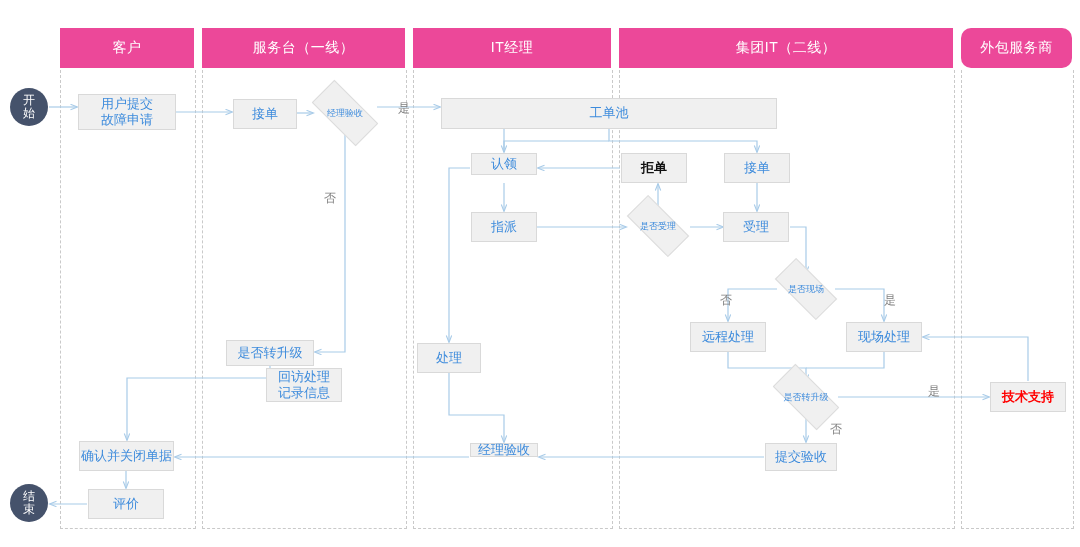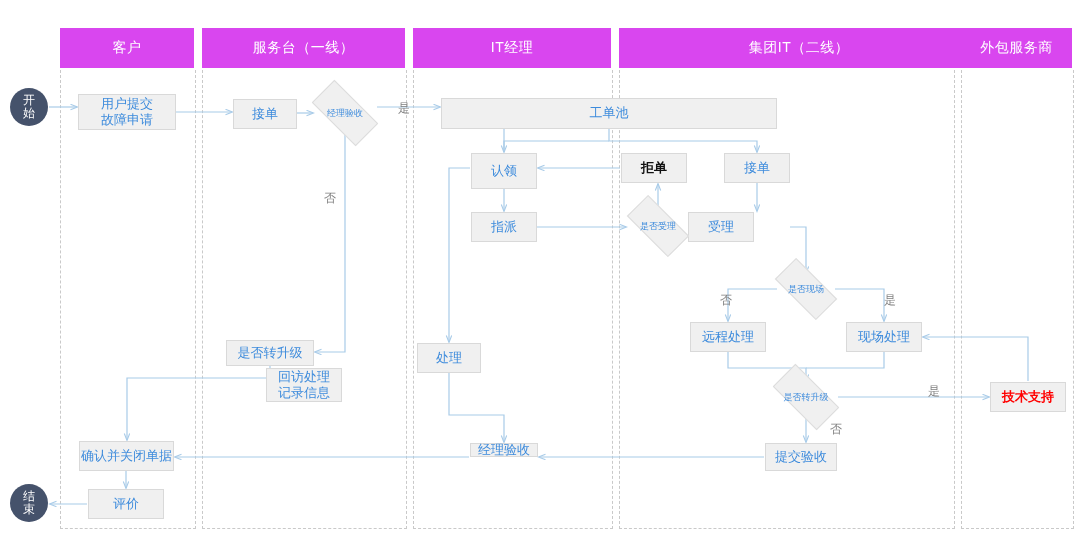--- a/index.html
+++ b/index.html
@@ -1,21 +1,21 @@
 <!DOCTYPE html>
 <html><head>
 <meta charset="utf-8">
 <style>
   html,body{margin:0;padding:0;background:#ffffff;}
   body{font-family:"Liberation Sans","DejaVu Sans",sans-serif;}
   #stage{position:relative;width:1080px;height:547px;background:#fff;overflow:hidden;}
   svg#wires{position:absolute;left:0;top:0;width:1080px;height:547px;pointer-events:none;}
 
   .lane-head{
-    position:absolute;background:#d946ef;color:#ffffff;
+    position:absolute;background:#ec4899;color:#ffffff;
     display:flex;align-items:center;justify-content:center;
     font-size:14px;letter-spacing:.5px;
   }
   .lane-body{
     position:absolute;border-left:1px dashed #c9c9c9;border-right:1px dashed #c9c9c9;
     border-bottom:1px dashed #c9c9c9;
   }
 
   .node{
     position:absolute;background:#f0f0f0;border:1px solid #d9d9d9;
@@ -54,23 +54,23 @@
 <div id="stage">
 
   <div id="lanes">
       <div class="lane-body" style="left: 60px; top: 70px; width: 134px; height: 458px;"></div>
       <div class="lane-head" style="left: 60px; top: 28px; width: 134px; height: 40px;">客户</div>
       <div class="lane-body" style="left: 202px; top: 70px; width: 203px; height: 458px;"></div>
       <div class="lane-head" style="left: 202px; top: 28px; width: 203px; height: 40px;">服务台（一线）</div>
       <div class="lane-body" style="left: 413px; top: 70px; width: 198px; height: 458px;"></div>
       <div class="lane-head" style="left: 413px; top: 28px; width: 198px; height: 40px;">IT经理</div>
       <div class="lane-body" style="left: 619px; top: 70px; width: 334px; height: 458px;"></div>
-      <div class="lane-head" style="left: 619px; top: 28px; width: 334px; height: 40px; padding-left: 13px;">集团IT（二线）</div>
+      <div class="lane-head" style="left: 619px; top: 28px; width: 334px; height: 40px;">集团IT（二线）</div>
       <div class="lane-body" style="left: 961px; top: 70px; width: 111px; height: 458px;"></div>
-      <div class="lane-head" style="left: 961px; top: 28px; width: 111px; height: 40px;">外包服务商</div>
+      <div class="lane-head" style="left: 961px; top: 28px; width: 111px; height: 40px; border-radius: 10px;">外包服务商</div>
     </div>
 
   <svg id="wires" viewBox="0 0 1080 547" xmlns="http://www.w3.org/2000/svg">
     <defs>
       <marker id="ah" markerWidth="9" markerHeight="9" refX="7" refY="3.2" orient="auto" markerUnits="userSpaceOnUse">
         <path d="M0.5,0.5 L7.5,3.2 L0.5,5.9" fill="none" stroke="#a8cbe8" stroke-width="1.1"></path>
       </marker>
     </defs>
     <g fill="none" stroke="#a8cbe8" stroke-width="1.2" marker-end="url(#ah)">
 
@@ -138,25 +138,25 @@
 始</div>
       <div class="terminus" style="left: 10px; top: 484px; width: 38px; height: 38px;">结
 束</div>
     </div>
 
   <div id="nodes">
       <div class="node two-line" style="left: 78px; top: 94px; width: 98px; height: 36px;">用户提交
 故障申请</div>
       <div class="node" style="left: 233px; top: 99px; width: 64px; height: 30px;">接单</div>
       <div class="node" style="left: 441px; top: 98px; width: 336px; height: 31px;">工单池</div>
-      <div class="node" style="left: 471px; top: 153px; width: 66px; height: 36px;">认领</div>
+      <div class="node" style="left: 471px; top: 153px; width: 66px; height: 22px;">认领</div>
       <div class="node bold-dark" style="left: 621px; top: 153px; width: 66px; height: 30px;">拒单</div>
       <div class="node" style="left: 724px; top: 153px; width: 66px; height: 30px;">接单</div>
       <div class="node" style="left: 471px; top: 212px; width: 66px; height: 30px; text-align: center;">指派</div>
-      <div class="node" style="left: 688px; top: 212px; width: 66px; height: 30px;">受理</div>
+      <div class="node" style="left: 723px; top: 212px; width: 66px; height: 30px;">受理</div>
       <div class="node" style="left: 690px; top: 322px; width: 76px; height: 30px;">远程处理</div>
       <div class="node" style="left: 846px; top: 322px; width: 76px; height: 30px;">现场处理</div>
       <div class="node bold-red" style="left: 990px; top: 382px; width: 76px; height: 30px;">技术支持</div>
       <div class="node" style="left: 226px; top: 340px; width: 88px; height: 26px;">是否转升级</div>
       <div class="node two-line" style="left: 266px; top: 368px; width: 76px; height: 34px;">回访处理
 记录信息</div>
       <div class="node" style="left: 417px; top: 343px; width: 64px; height: 30px;">处理</div>
       <div class="node" style="left: 470px; top: 443px; width: 68px; height: 14px;">经理验收</div>
       <div class="node" style="left: 765px; top: 443px; width: 72px; height: 28px;">提交验收</div>
       <div class="node" style="left: 79px; top: 441px; width: 95px; height: 30px;">确认并关闭单据</div>

